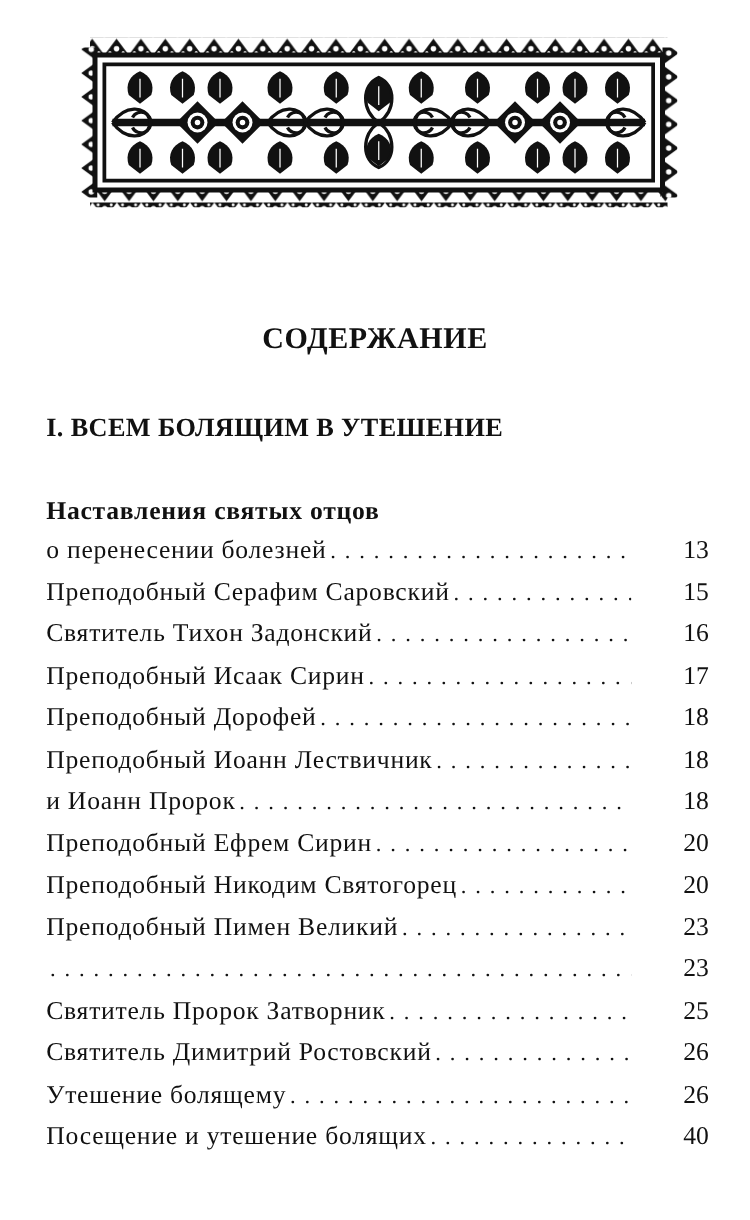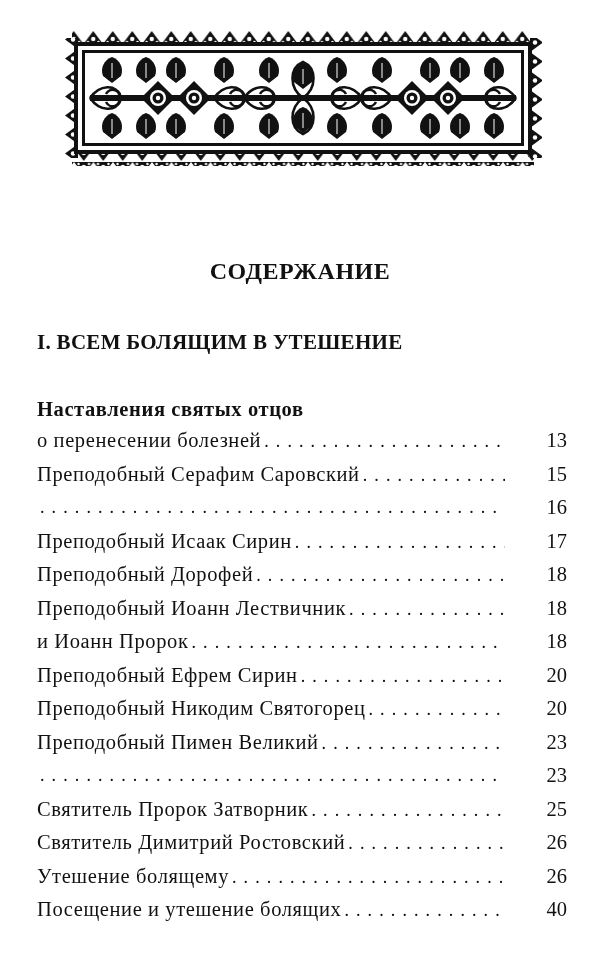--- a/index.html
+++ b/index.html
@@ -128,20 +128,21 @@
   </div>
   <div class="entry">
     <div class="main">
       <span class="text">Преподобный Серафим Саровский</span>
       <span class="dots"></span>
     </div>
     <span class="page">15</span>
   </div>
   <div class="entry">
     <div class="main">
+      <span class="text">Святитель Тихон Задонский</span>
       <span class="dots"></span>
     </div>
     <span class="page">16</span>
   </div>
   <div class="entry">
     <div class="main">
       <span class="text">Преподобный Исаак Сирин</span>
       <span class="dots"></span>
     </div>
     <span class="page">17</span>

